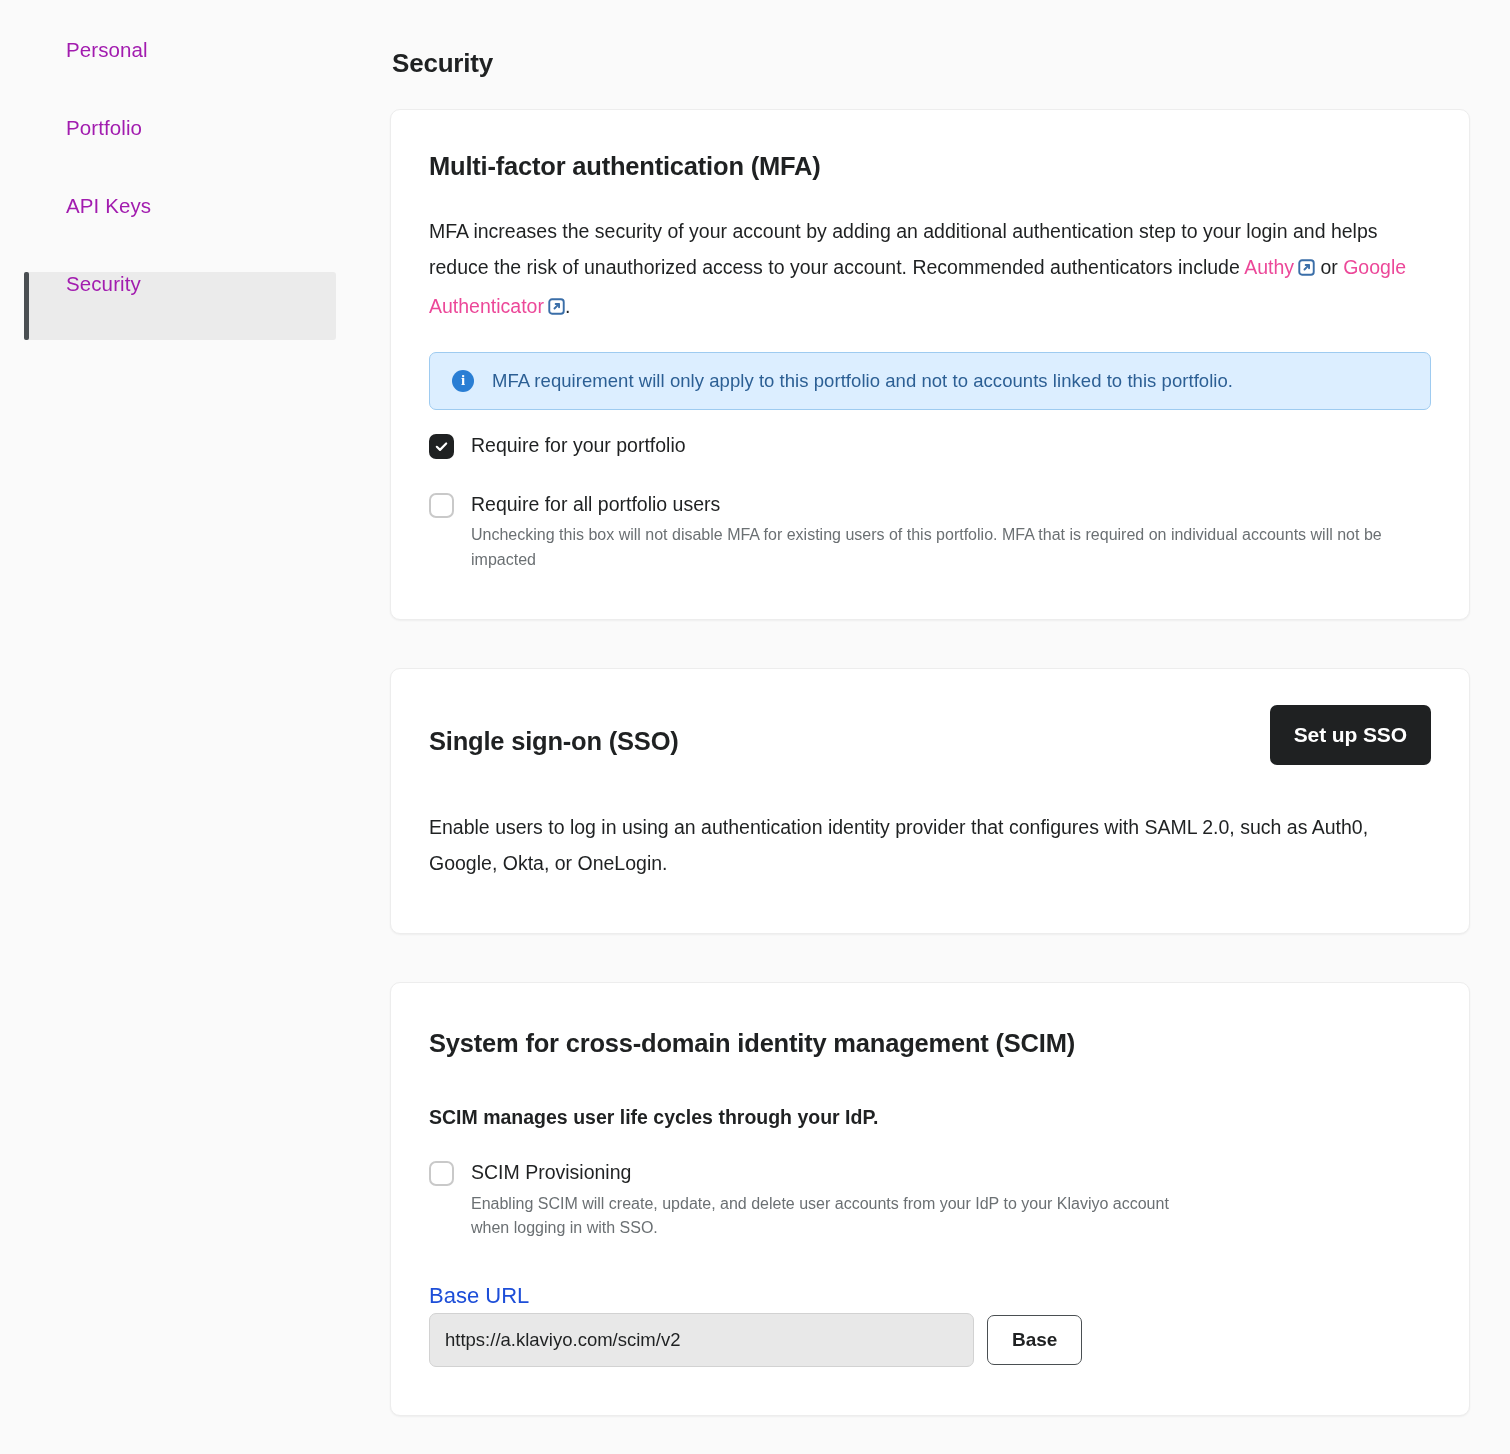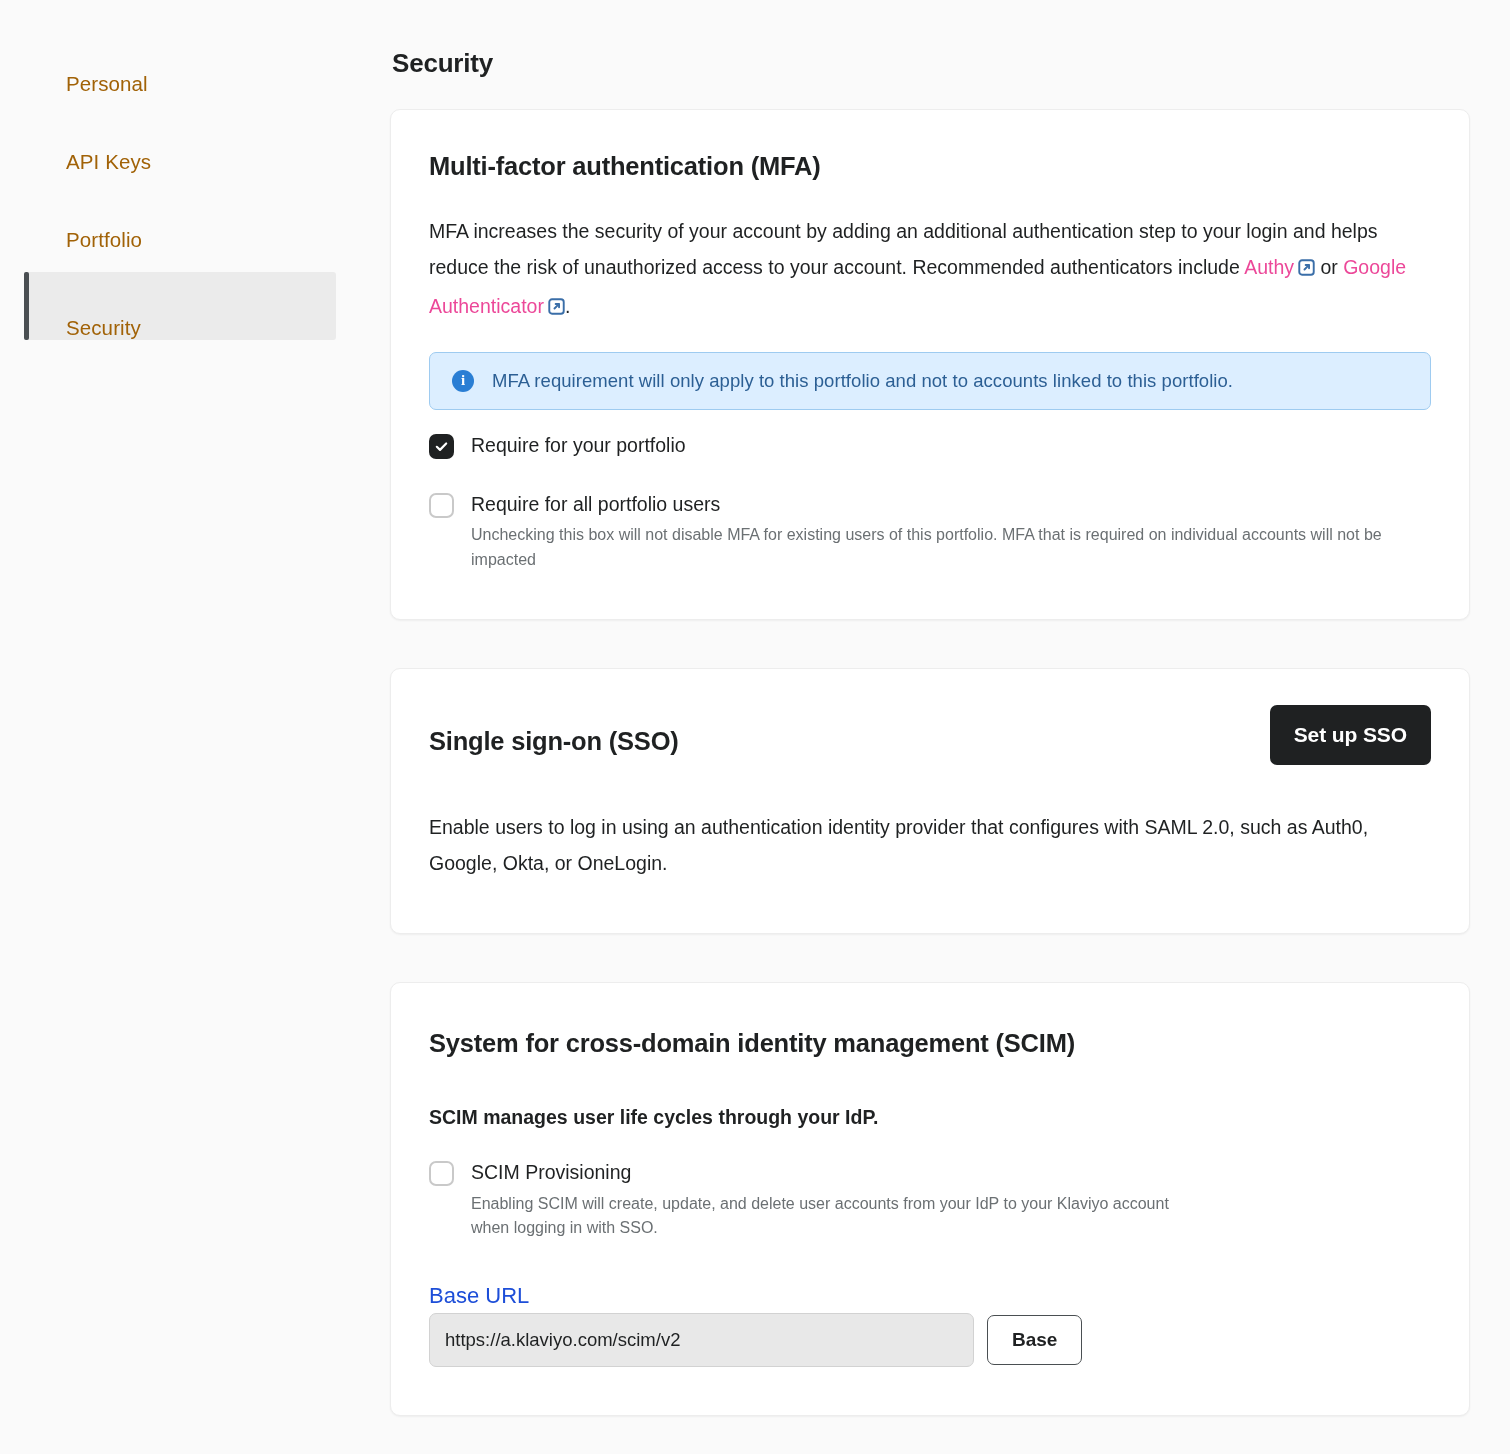--- a/index.html
+++ b/index.html
@@ -16,26 +16,26 @@
   .sidebar {
     width: 390px;
     flex: 0 0 390px;
     padding-top: 38px;
     background: #fafafa;
   }
   .nav-item {
     position: relative;
     height: 58px;
     display: flex;
-    align-items: flex-end;
+    align-items: flex-start;
     padding-left: 42px;
     margin: 0 54px 20px 24px;
     border-radius: 3px;
     font-size: 20.5px;
-    color: #a16207;
+    color: #a21caf;
     cursor: pointer;
     letter-spacing: .1px;
   }
   .nav-item.active {
     background: #ebebeb;
     height: 68px;
     margin-bottom: 0;
   }
   .nav-item.active::before {
     content: "";
@@ -223,24 +223,24 @@
 </head>
 <body>
 
 <div class="page">
 
   <nav class="sidebar">
     <div class="nav-item">
       <span>Personal</span>
     </div>
     <div class="nav-item">
-      <span>API Keys</span>
+      <span>Portfolio</span>
     </div>
     <div class="nav-item">
-      <span>Portfolio</span>
+      <span>API Keys</span>
     </div>
     <div class="nav-item active">
       <span>Security</span>
     </div>
   </nav>
 
   <main class="main">
 
     <h1 class="page-title">Security</h1>
 

